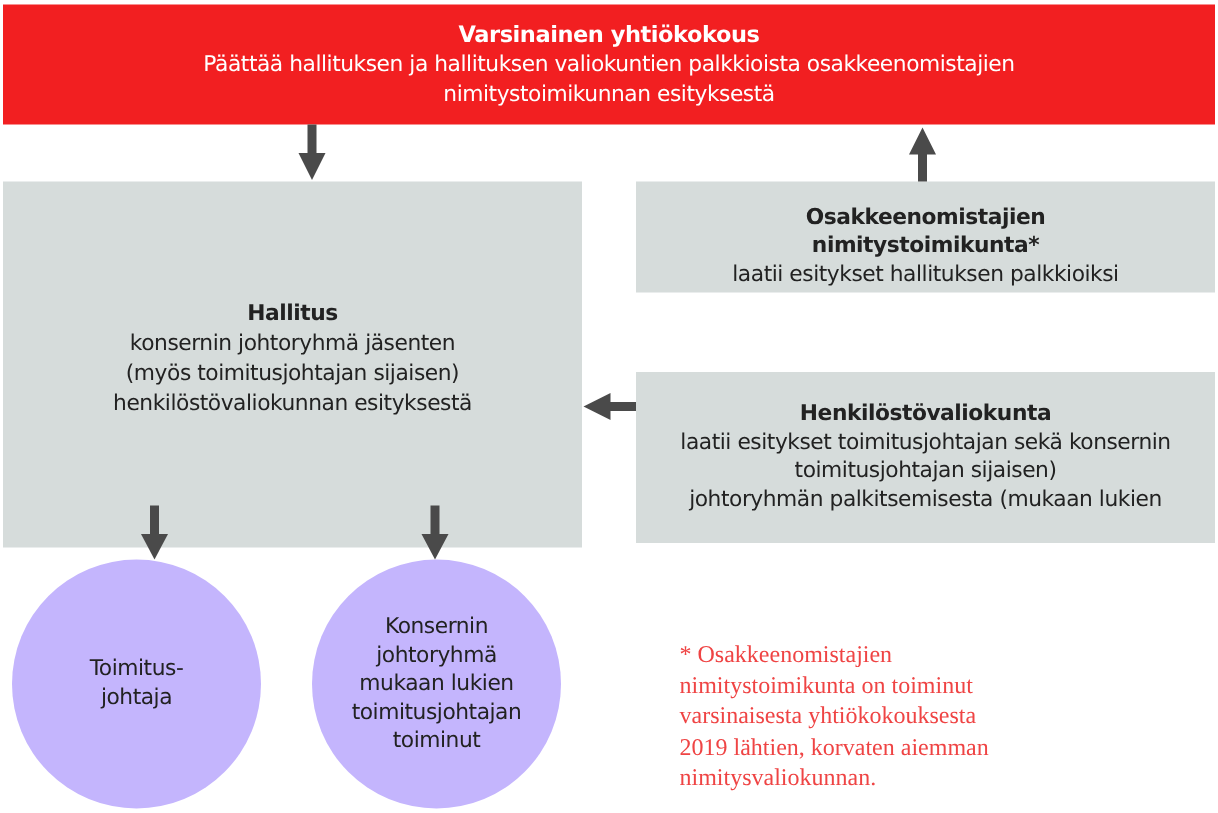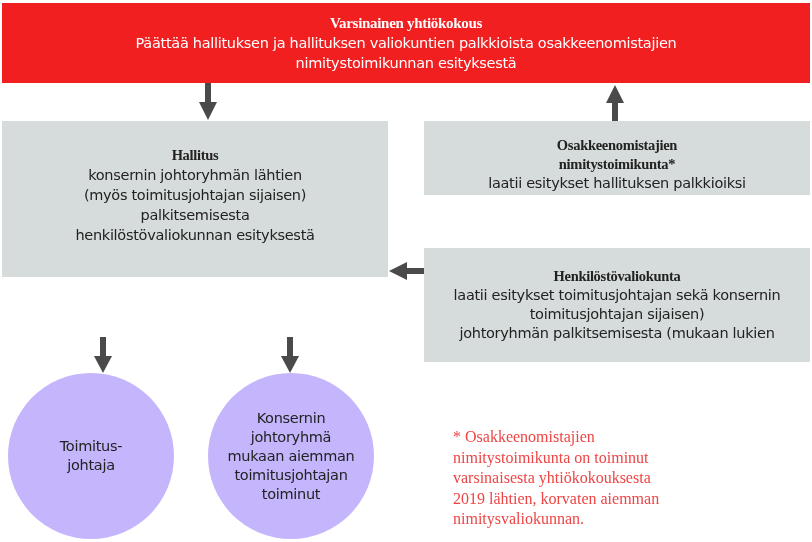--- a/index.html
+++ b/index.html
@@ -17,36 +17,36 @@
     }
     .box {
       position: absolute;
       box-sizing: border-box;
       display: flex;
       flex-direction: column;
       align-items: center;
       justify-content: center;
       text-align: center;
     }
-    .box .title { font-weight: bold; font-family: Liberation Serif, serif; }
+    .box .title { font-weight: bold; }
     .top-box {
       left: 2px; top: 3px; width: 808px; height: 80px;
       background: #f21f21;
       color: #ffffff;
       font-size: 14.5px;
       line-height: 20px;
       letter-spacing: -0.3px;
     }
     .top-box .title { font-size: 15px; }
     .gray {
       background: #d6dcdb;
       color: #222222;
     }
     .hallitus {
-      left: 2px; top: 121px; width: 386px; height: 156px;
+      left: 2px; top: 121px; width: 386px; height: 244px;
       font-size: 14.5px;
       line-height: 20px;
       letter-spacing: -0.3px;
       padding-bottom: 8px;
     }
     .nimitys {
       left: 424px; top: 121px; width: 386px; height: 74px;
       font-size: 14.5px;
       line-height: 19px;
       letter-spacing: -0.3px;
@@ -98,23 +98,22 @@
 <body>
 
 <div class="box top-box">
   <span class="line title">Varsinainen yhtiökokous</span>
   <span class="line">Päättää hallituksen ja hallituksen valiokuntien palkkioista osakkeenomistajien</span>
   <span class="line">nimitystoimikunnan esityksestä</span>
 </div>
 
 <div class="box gray hallitus">
   <span class="line title">Hallitus</span>
-  <span class="line">konsernin johtoryhmän lähtien</span>
+  <span class="line">konsernin johtoryhmä jäsenten</span>
   <span class="line">(myös toimitusjohtajan sijaisen)</span>
-  <span class="line">palkitsemisesta</span>
   <span class="line">henkilöstövaliokunnan esityksestä</span>
 </div>
 
 <div class="box gray nimitys">
   <span class="line title">Osakkeenomistajien</span>
   <span class="line title">nimitystoimikunta*</span>
   <span class="line">laatii esitykset hallituksen palkkioiksi</span>
 </div>
 
 <div class="box gray henkilosto">
@@ -125,21 +124,21 @@
 </div>
 
 <div class="circle circle-ceo">
   <span class="line">Toimitus-</span>
   <span class="line">johtaja</span>
 </div>
 
 <div class="circle circle-group">
   <span class="line">Konsernin</span>
   <span class="line">johtoryhmä</span>
-  <span class="line">mukaan aiemman</span>
+  <span class="line">mukaan lukien</span>
   <span class="line">toimitusjohtajan</span>
   <span class="line">toiminut</span>
 </div>
 
 <div class="footnote">
   <span class="line">* Osakkeenomistajien</span>
   <span class="line">nimitystoimikunta on toiminut</span>
   <span class="line">varsinaisesta yhtiökokouksesta</span>
   <span class="line">2019 lähtien, korvaten aiemman</span>
   <span class="line">nimitysvaliokunnan.</span>

